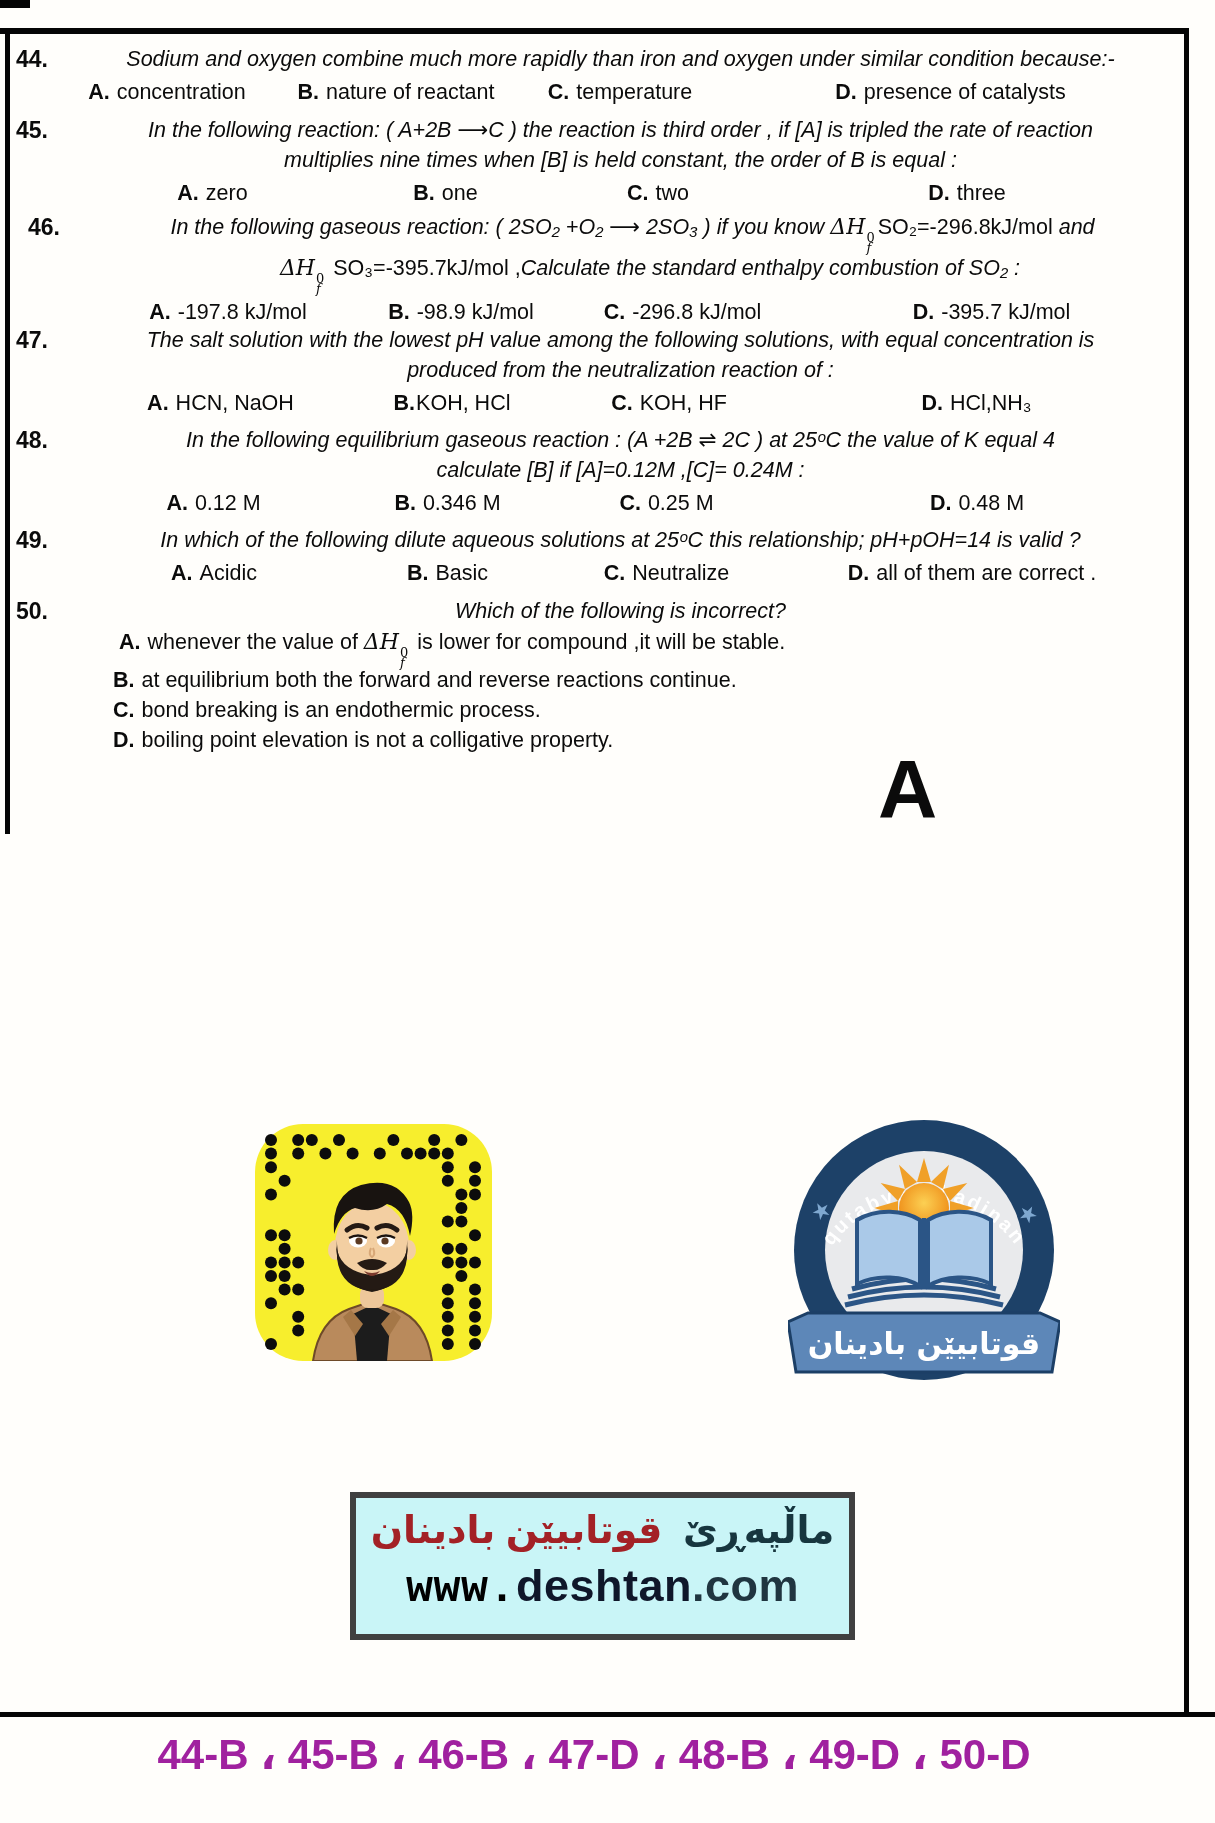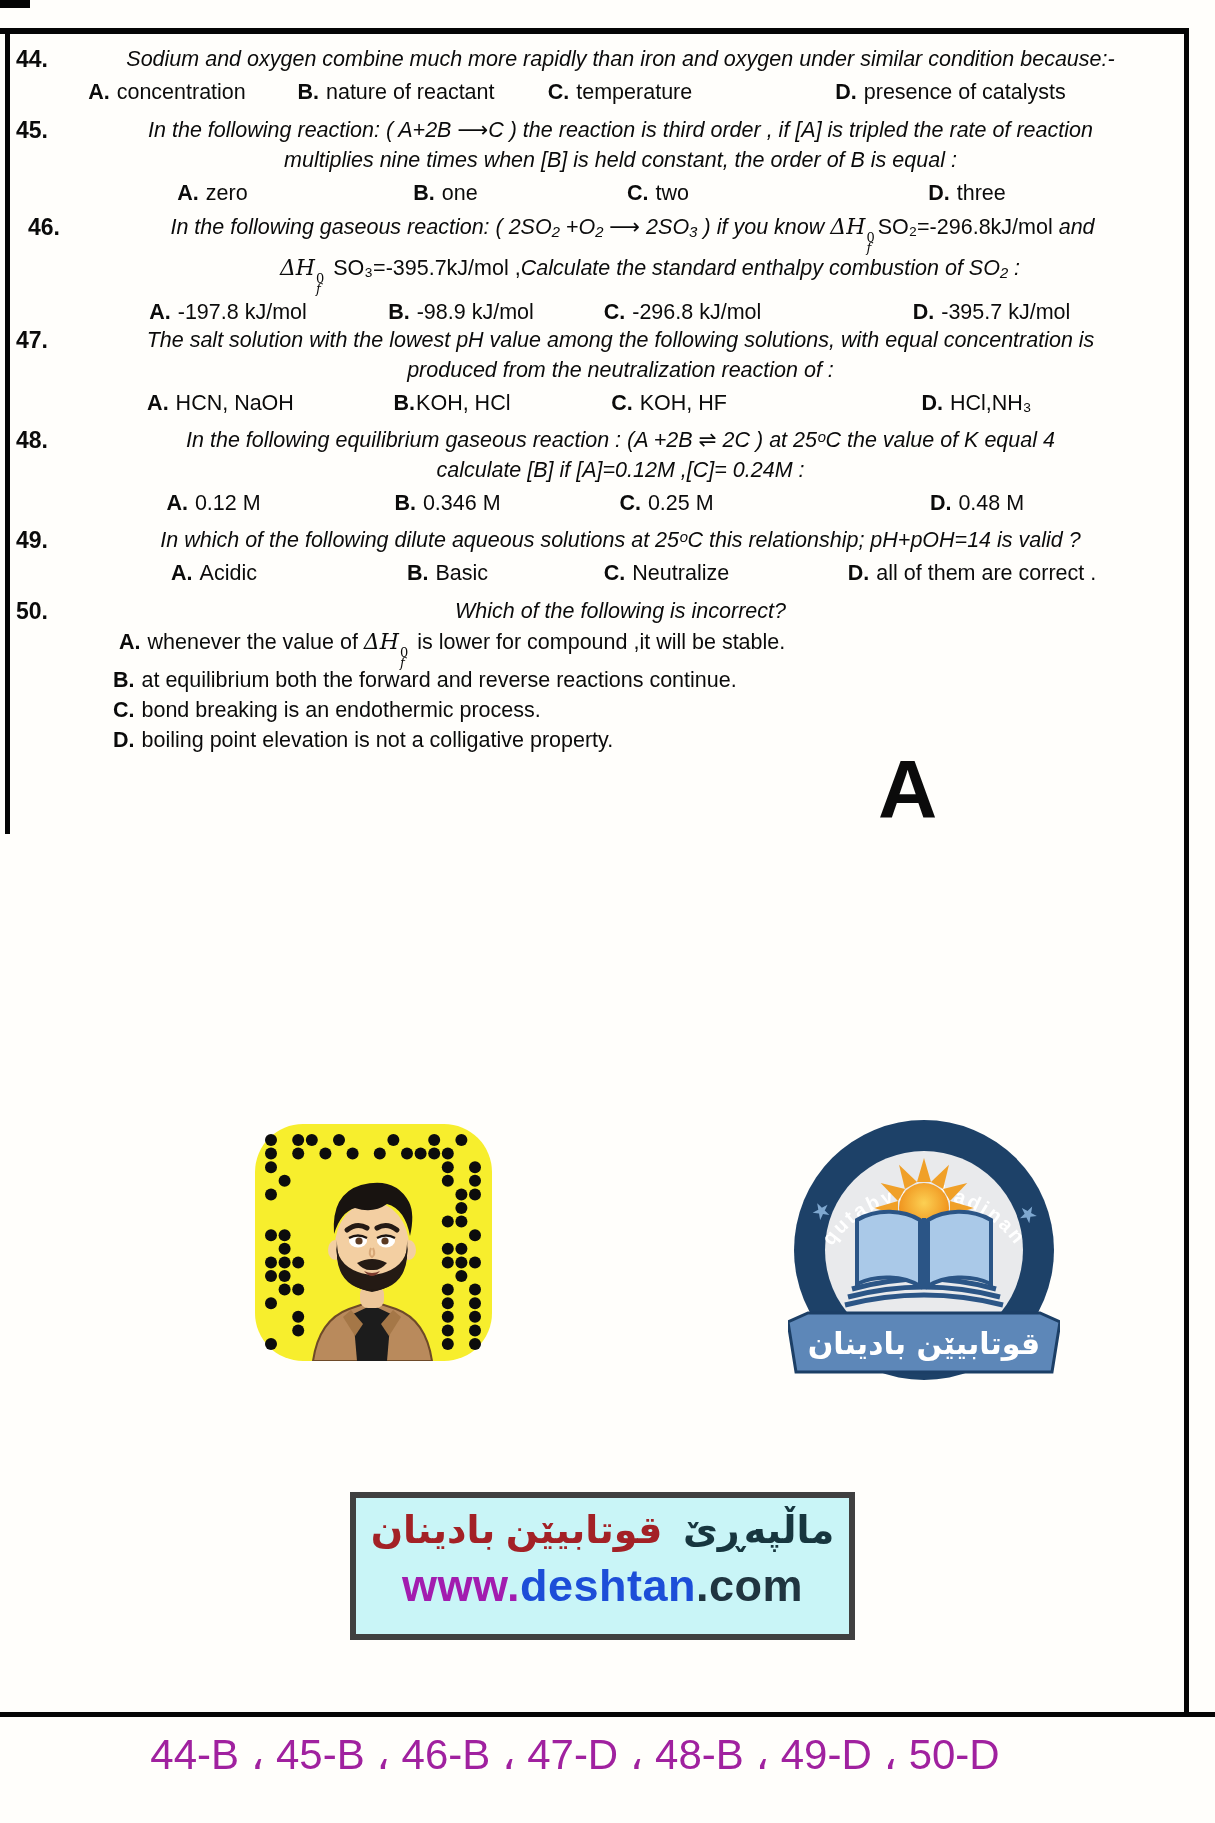--- a/index.html
+++ b/index.html
@@ -44,27 +44,27 @@
   
   #badge{position:absolute;left:788px;top:1116px;width:272px;height:286px;}
 
   
   #banner{position:absolute;left:350px;top:1492px;width:505px;height:148px;background:#c9f5f7;
           border:6px solid #404040;box-sizing:border-box;text-align:center;}
   #banner-title{direction:rtl;font-size:38px;font-weight:bold;margin-top:10px;}
   #banner-title .t-dark{color:#17363f;}
   #banner-title .t-red{color:#a32126;margin-right:10px;}
   #banner-url{font-size:45px;font-weight:bold;margin-top:8px;letter-spacing:0.5px;}
-  #banner-url .u-www{color:#a21caf;}
-  #banner-url .u-name{color:#1d4ed8;margin-top:32px;}
+  #banner-url .u-www{color:#000000;font-family:Liberation Mono, monospace;}
+  #banner-url .u-name{color:#0f172a;margin-top:32px;}
   #banner-url .u-tld{color:#203540;}
 
   
   #answer-key{position:absolute;left:0;top:1730px;width:1150px;text-align:center;
-              font-size:42px;font-weight:normal;color:#a0219f;}
+              font-size:42px;font-weight:bold;color:#a0219f;padding-left:19px;}
 </style>
 </head>
 <body>
 
 <div id="page">
 
   <div id="corner-mark"></div>
   <div id="frame-top" class="hline"></div>
   <div id="frame-left" class="vline"></div>
   <div id="frame-right" class="vline"></div>

